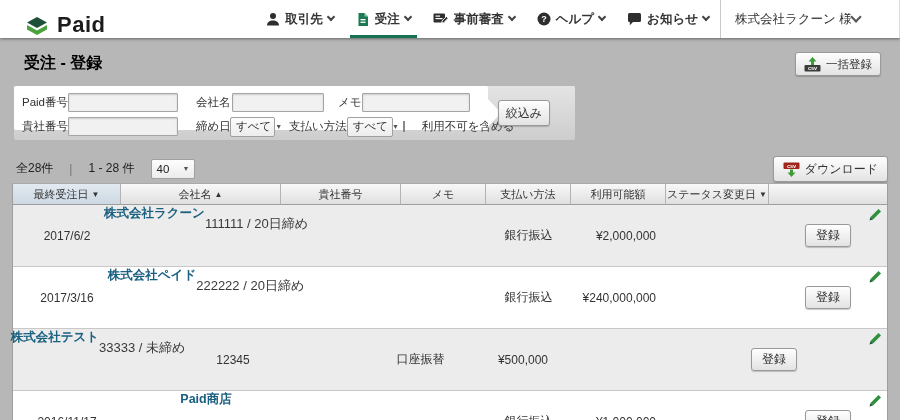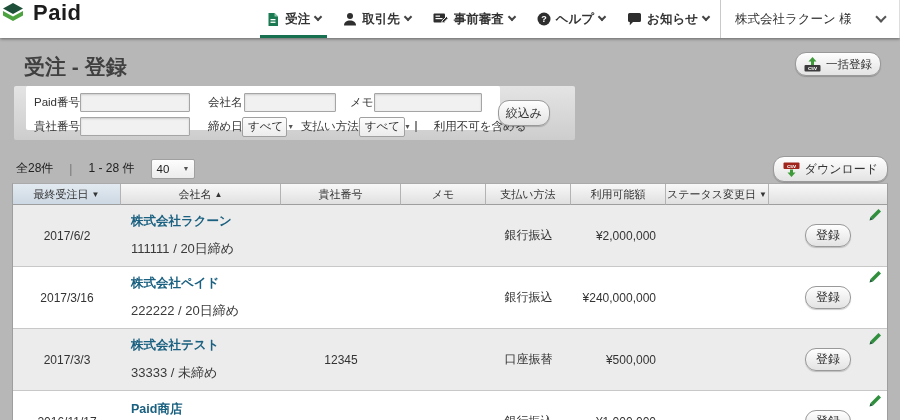--- a/index.html
+++ b/index.html
@@ -2,38 +2,38 @@
 <html><head>
 <meta charset="utf-8">
 <style>
   *{margin:0;padding:0;box-sizing:border-box}
   html,body{background:#b7b7b7}
   body{font-family:"Liberation Sans","DejaVu Sans",sans-serif;color:#333}
   .screen{position:relative;width:900px;height:420px;background:#b7b7b7;overflow:hidden}
 
   
   .topbar{position:absolute;top:0;left:0;width:900px;height:38px;background:#fff;display:flex;align-items:stretch;box-shadow:0 1px 3px rgba(0,0,0,.45);z-index:10}
-  .logo{display:flex;align-items:flex-start;gap:7px;flex:0 0 auto;cursor:pointer}
+  .logo{display:flex;align-items:flex-end;gap:7px;padding-left:24px;flex:0 0 auto;cursor:pointer}
   .logo-text{font-size:22px;font-weight:bold;color:#1c1c1c;letter-spacing:.5px}
   .mainnav{display:flex;align-items:stretch;margin-left:auto}
   .nav-item{position:relative;display:flex;align-items:center;gap:5px;padding:0 11px;font-size:12.5px;font-weight:bold;color:#333;cursor:pointer;white-space:nowrap}
   .nav-item.active::after{content:"";position:absolute;left:5px;right:5px;bottom:0;height:3px;background:#17704f}
   .chev{display:inline-block;width:6px;height:6px;border-right:2px solid #444;border-bottom:2px solid #444;transform:rotate(45deg);margin-top:-4px}
-  .account{display:flex;align-items:center;justify-content:space-between;width:180px;border-left:1px solid #c9c9c9;border-right:1px solid #ddd;padding:0 14px;font-size:12.5px;color:#333;cursor:pointer;white-space:nowrap}
+  .account{display:flex;align-items:center;width:180px;border-left:1px solid #c9c9c9;border-right:1px solid #ddd;padding:0 14px;font-size:12.5px;color:#333;cursor:pointer;white-space:nowrap}
   .chev.big{width:8px;height:8px;border-color:#555}
 
   
-  .page-title{position:absolute;left:24px;top:53px;font-size:21px;color:#404040}
-  .btn{display:inline-flex;align-items:center;justify-content:center;gap:5px;background:linear-gradient(#fefefe,#e3e3e3);border:1px solid #999;border-radius:11px;font-size:12px;color:#333;box-shadow:0 1px 1px rgba(0,0,0,.2);cursor:pointer;white-space:nowrap}
+  .page-title{position:absolute;left:24px;top:53px;font-size:16px;color:#000000}
+  .btn{display:inline-flex;align-items:center;justify-content:center;gap:5px;background:linear-gradient(#fefefe,#e3e3e3);border:1px solid #999;border-radius:3px;font-size:12px;color:#333;box-shadow:0 1px 1px rgba(0,0,0,.2);cursor:pointer;white-space:nowrap}
   .btn-bulk{position:absolute;right:19px;top:52px;height:24px;padding:0 8px;font-size:11.5px}
   .btn-download{position:absolute;right:12px;top:156px;height:26px;padding:0 9px}
 
   
   .filter-panel{position:absolute;left:14px;top:86px;width:561px;height:54px;background:linear-gradient(#e4e4e4,#cdcdcd);border-radius:2px}
-  .filter-form{position:absolute;left:12px;top:0;width:474px;height:44px;background:#fff;border-radius:2px}
+  .filter-form{position:absolute;left:0;top:0;width:474px;height:44px;background:#fff;border-radius:2px}
   .filter-arrow{position:absolute;left:474px;top:13px;width:0;height:0;border-top:14px solid transparent;border-bottom:14px solid transparent;border-left:13px solid #fff}
   .btn-filter{position:absolute;left:484px;top:14px;width:52px;height:26px}
   .frow{position:absolute;left:0;width:474px;height:21px;display:flex;align-items:center;padding-left:8px;font-size:11.5px;white-space:nowrap}
   .frow1{top:6px}.frow2{top:30px}
   .flabel{display:inline-block}
   .w-paid{width:46px}.w-company{width:36px}.w-memo{width:24px}.w-your{width:46px}.w-close{width:34px}.w-pay{width:58px}
   .fin{height:19px;border:1px solid #a5a5a5;background:#f1f1f1;box-shadow:inset 0 1px 2px rgba(0,0,0,.15);border-radius:1px;font-size:11.5px;padding:0 3px;font-family:inherit}
   .in-1{width:110px}.in-2{width:92px}.in-3{width:108px}
   .ml18{margin-left:18px}.ml14{margin-left:14px}.ml10{margin-left:10px}.ml5{margin-left:17px}
   .selectbox{display:inline-flex;align-items:center;justify-content:space-between;height:20px;padding:0 4px 0 5px;background:linear-gradient(#fdfdfd,#ececec);border:1px solid #a0a0a0;border-radius:2px;font-size:11.5px;cursor:pointer}
@@ -49,21 +49,21 @@
   .table{position:absolute;left:12px;top:183px;width:876px;background:#fff;border:1px solid #9e9e9e;border-top-color:#aaa}
   .thead{display:flex;height:21px}
   .th{display:flex;align-items:center;justify-content:center;font-size:11px;color:#333;background:linear-gradient(#f8f8f8,#e0e0e0);border-right:1px solid #b3b3b3;border-bottom:1px solid #9e9e9e;cursor:pointer;white-space:nowrap}
   .th.sorted{background:linear-gradient(#e3eaf1,#ccd8e3)}
   .th:last-child{border-right:none;cursor:default}
   .sort-glyph{font-size:8px;margin-left:3px;color:#333}
   .c0{width:108px}.c1{width:160px}.c2{width:120px}.c3{width:85px}.c4{width:85px}.c5{width:95px}.c6{width:103px}.c7{flex:1}
   .trow{position:relative;display:flex;height:62px;border-bottom:1px solid #c8c8c8}
   .trow:nth-child(even){background:#ececec}
   .td{display:flex;align-items:center;justify-content:center;font-size:12px;color:#333;white-space:nowrap}
-  .td-company{flex-direction:column;align-items:flex-start;justify-content:center;padding-left:10px}
+  .td-company{flex-direction:row;align-items:flex-start;justify-content:center;padding-left:10px}
   .company-link{font-size:12.5px;font-weight:bold;color:#1a6080;cursor:pointer;text-decoration:none}
   .company-detail{font-size:13px;color:#3a3a3a;margin-top:10px;min-height:14px}
   .td-amount{justify-content:flex-end;padding-right:10px}
   .btn-register{width:46px;height:23px}
   .edit-pencil{position:absolute;top:3px;right:5px;cursor:pointer;line-height:0}
 </style>
 </head>
 <body>
 
 <div class="screen">
@@ -71,36 +71,36 @@
   <header class="topbar">
     <div class="logo">
       <svg width="26" height="24" viewBox="0 0 26 24">
         <path d="M3 8.5 L13 3 L23 8.5 L13 14 Z" fill="#1e4f38"></path>
         <path d="M3 11 L13 16.5 L23 11 L23 15.5 L13 21 L3 15.5 Z" fill="#4ca23f"></path>
       </svg>
       <span class="logo-text">Paid</span>
     </div>
 
     <nav class="mainnav">
+      <div class="nav-item">
+        <svg width="14" height="14" viewBox="0 0 14 14">
+          <circle cx="7" cy="4" r="3" fill="#2e2e2e"></circle>
+          <path d="M1 13.5 c0-3.4 2.7-5 6-5 s6 1.6 6 5 z" fill="#2e2e2e"></path>
+        </svg>
+        <span>取引先</span>
+        <i class="chev"></i>
+      </div>
       <div class="nav-item active">
         <svg width="14" height="15" viewBox="0 0 14 15">
           <path d="M2.5 1 h6 l3.5 3.5 V14 h-9.5 z" fill="#1b7a52"></path>
           <path d="M8.5 1 l3.5 3.5 h-3.5 z" fill="#8cc7ab"></path>
           <rect x="4.5" y="7" width="5" height="1.3" fill="#fff"></rect>
           <rect x="4.5" y="9.6" width="5" height="1.3" fill="#fff"></rect>
         </svg>
         <span>受注</span>
-        <i class="chev"></i>
-      </div>
-      <div class="nav-item">
-        <svg width="14" height="14" viewBox="0 0 14 14">
-          <circle cx="7" cy="4" r="3" fill="#2e2e2e"></circle>
-          <path d="M1 13.5 c0-3.4 2.7-5 6-5 s6 1.6 6 5 z" fill="#2e2e2e"></path>
-        </svg>
-        <span>取引先</span>
         <i class="chev"></i>
       </div>
       <div class="nav-item">
         <svg width="16" height="15" viewBox="0 0 16 15">
           <rect x="0.5" y="1.5" width="11.5" height="9" rx="1" fill="#2e2e2e"></rect>
           <rect x="2.5" y="3.5" width="4.5" height="1.2" fill="#fff"></rect>
           <rect x="2.5" y="6" width="7" height="1.2" fill="#fff"></rect>
           <path d="M8.8 10.8 L9 9 L13.5 4.5 L15.2 6.2 L10.7 10.7 Z" fill="#2e2e2e" stroke="#fff" stroke-width="0.9"></path>
         </svg>
         <span>事前審査</span>
@@ -259,21 +259,20 @@
       </div>
       <span class="edit-pencil">
         <svg width="13" height="13" viewBox="0 0 13 13">
           <path d="M1.5 9 L9.5 1 L12 3.5 L4 11.5 Z" fill="#2f8f3c"></path>
           <path d="M0.5 12.5 L1.5 9 L4 11.5 Z" fill="#1c5c38"></path>
         </svg>
       </span>
     </div>
 
     <div class="trow">
-      <div class="td c0">2017/3/3</div>
       <div class="td td-company c1">
         <a class="company-link">株式会社テスト</a>
         <span class="company-detail">33333 / 未締め</span>
       </div>
       <div class="td c2">12345</div>
       <div class="td c3"></div>
       <div class="td c4">口座振替</div>
       <div class="td td-amount c5">¥500,000</div>
       <div class="td c6"></div>
       <div class="td c7">

